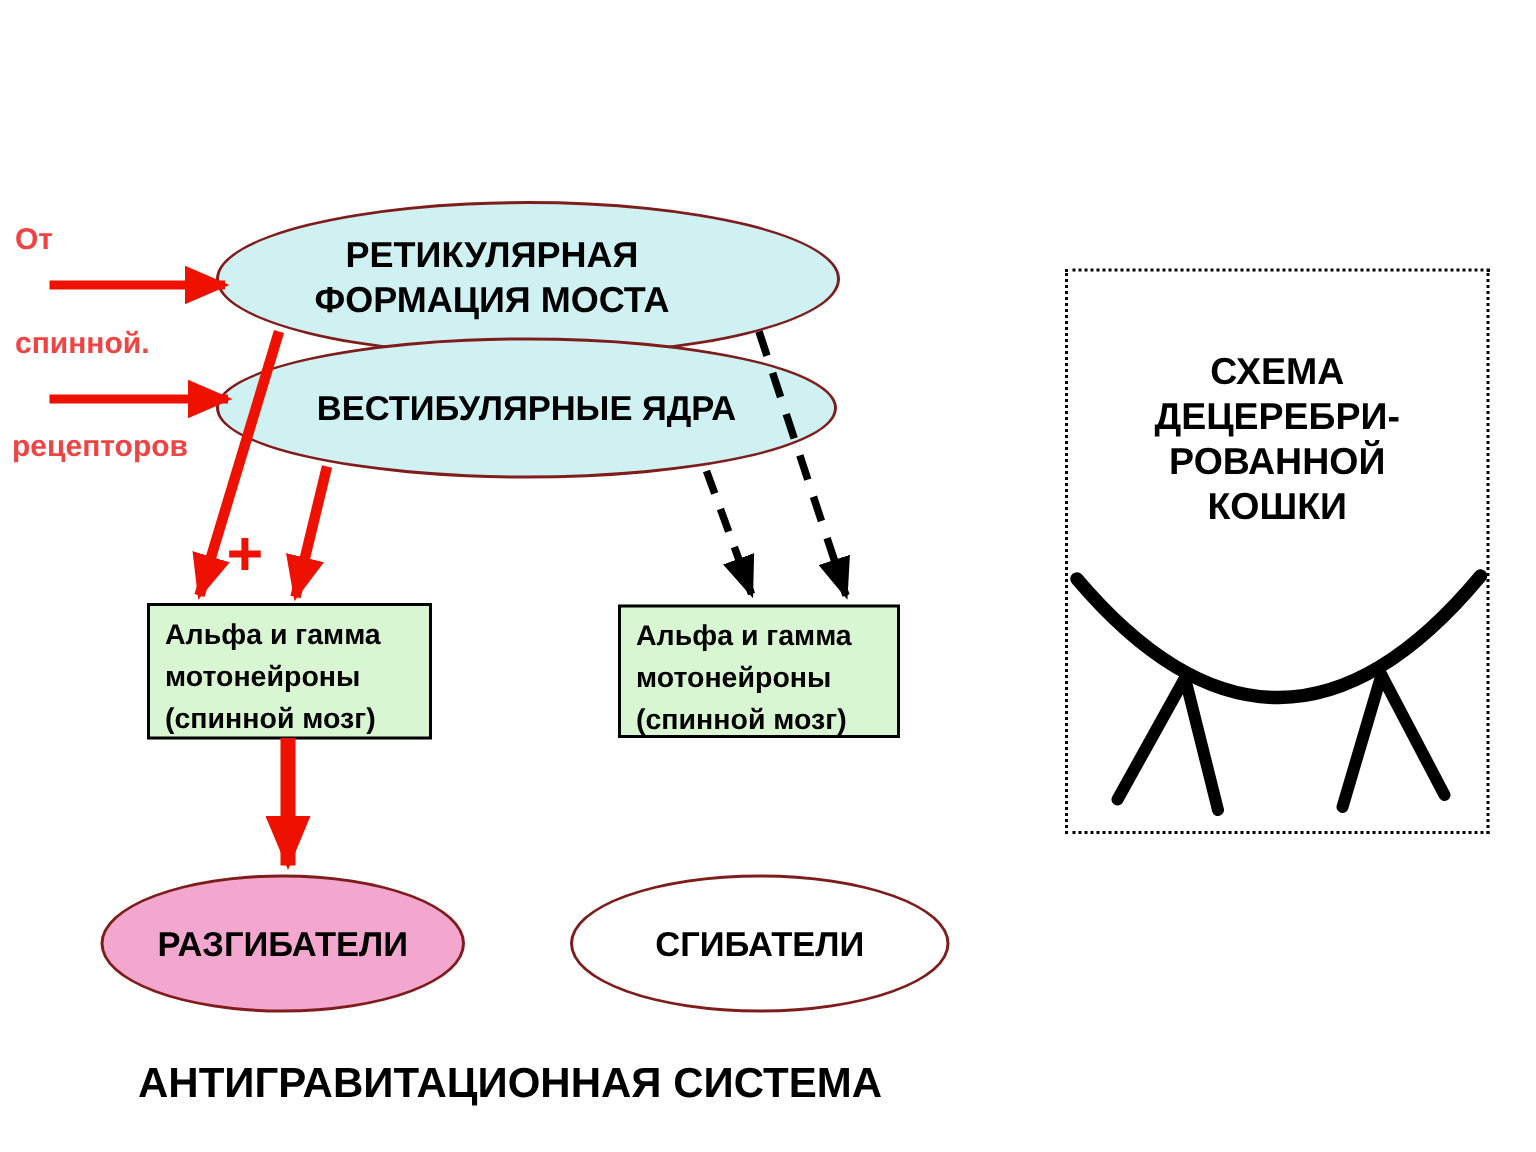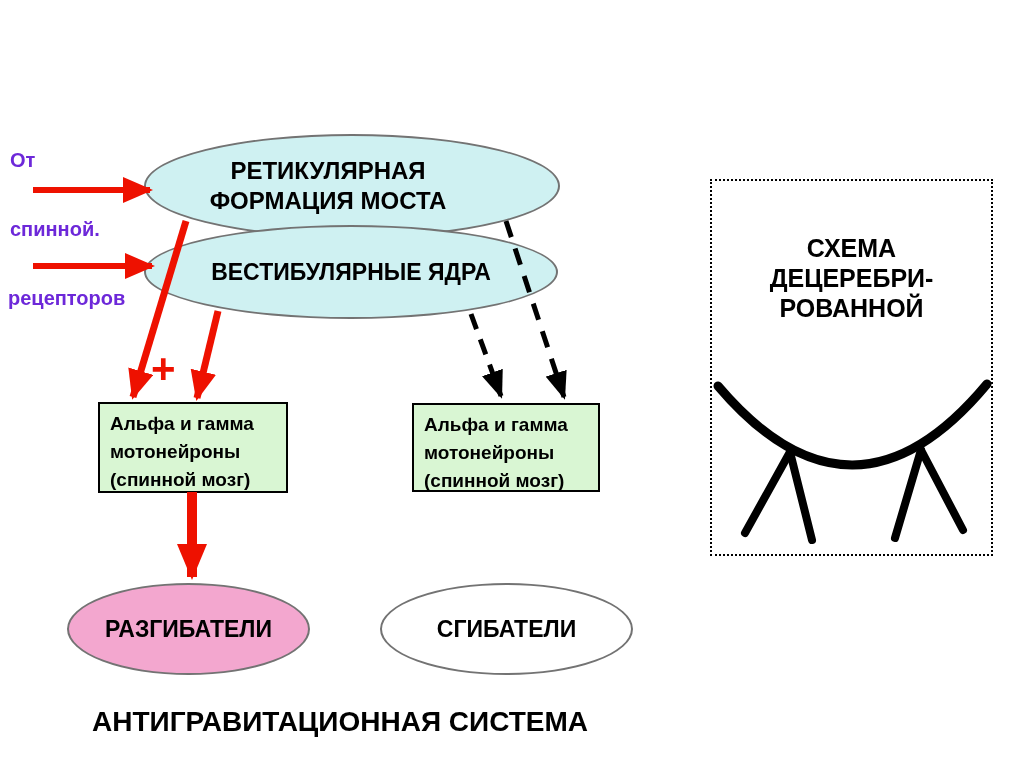--- a/index.html
+++ b/index.html
@@ -10,28 +10,28 @@
   .abs{position:absolute;}
   
   #title-box{
     left:152px;top:20px;width:734px;height:93px;
     border:2px solid var(--title_border);
     display:flex;flex-direction:column;justify-content:center;align-items:center;
     color:var(--title_red);font-size:31px;line-height:38px;letter-spacing:-1px;
     text-align:center;
   }
   
-  .src-label{font-size:20px;color:#6d28d9;white-space:nowrap;}
+  .src-label{font-size:20px;color:#ef4444;white-space:nowrap;}
   #src-line1{left:10px;top:149px;}
   #src-line2{left:10px;top:218px;}
   #src-line3{left:8px;top:287px;}
   
   .ellipse{
     border-radius:50%;display:flex;flex-direction:column;justify-content:center;
-    align-items:center;text-align:center;border:2px solid #737373;box-sizing:border-box;
+    align-items:center;text-align:center;border:2px solid #7f1d1d;box-sizing:border-box;
   }
   #reticular{left:144px;top:134px;width:416px;height:104px;background:var(--node_cyan);
     font-size:24px;line-height:30px;padding-right:48px;}
   #vestibular{left:144px;top:225px;width:414px;height:94px;background:var(--node_cyan);
     font-size:23px;}
   #extensors{left:67px;top:583px;width:243px;height:92px;background:var(--node_pink);font-size:23px;}
   #flexors{left:380px;top:583px;width:253px;height:92px;background:#fff;font-size:23px;}
   
   .moto-box{
     width:190px;height:91px;background:var(--node_green);border:2px solid #000000;
@@ -92,20 +92,21 @@
     <div>СГИБАТЕЛИ</div>
   </div>
 
   <div id="bottom-label" class="abs">АНТИГРАВИТАЦИОННАЯ СИСТЕМА</div>
 
   <div id="cat-panel" class="abs">
     <div id="cat-caption">
       <div>СХЕМА</div>
       <div>ДЕЦЕРЕБРИ-</div>
       <div>РОВАННОЙ</div>
+      <div>КОШКИ</div>
     </div>
   </div>
 
   <svg id="overlay" class="abs" width="1024" height="768" viewBox="0 0 1024 768" xmlns="http://www.w3.org/2000/svg">
     <defs>
       <marker id="mRed" markerUnits="userSpaceOnUse" markerWidth="30" markerHeight="26" refX="27" refY="13" orient="auto">
         <polygon points="0,0 30,13 0,26" class="fill-red"></polygon>
       </marker>
       <marker id="mRedBig" markerUnits="userSpaceOnUse" markerWidth="36" markerHeight="30" refX="33" refY="15" orient="auto">
         <polygon points="0,0 36,15 0,30" class="fill-red"></polygon>

